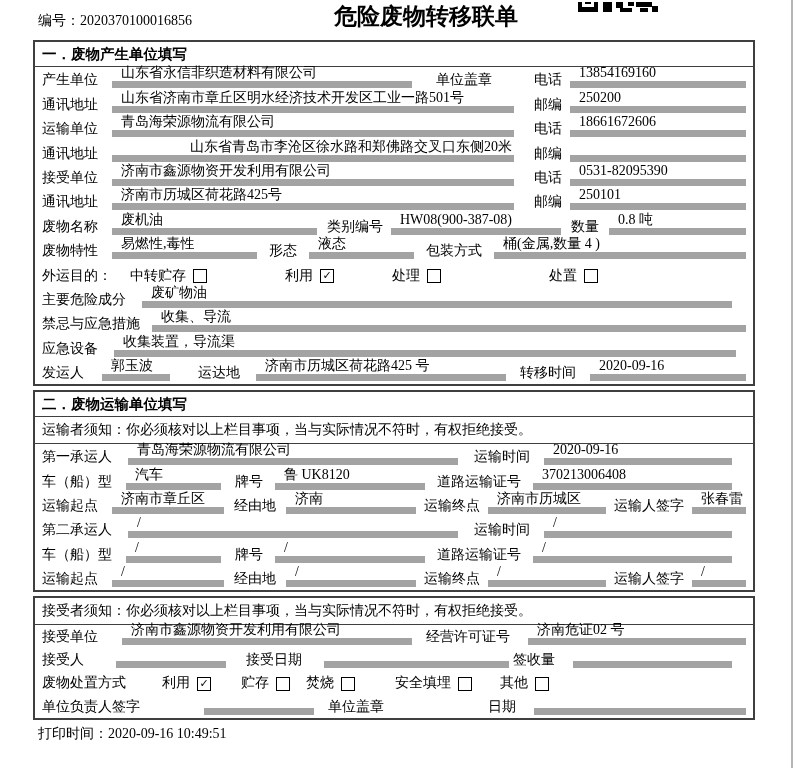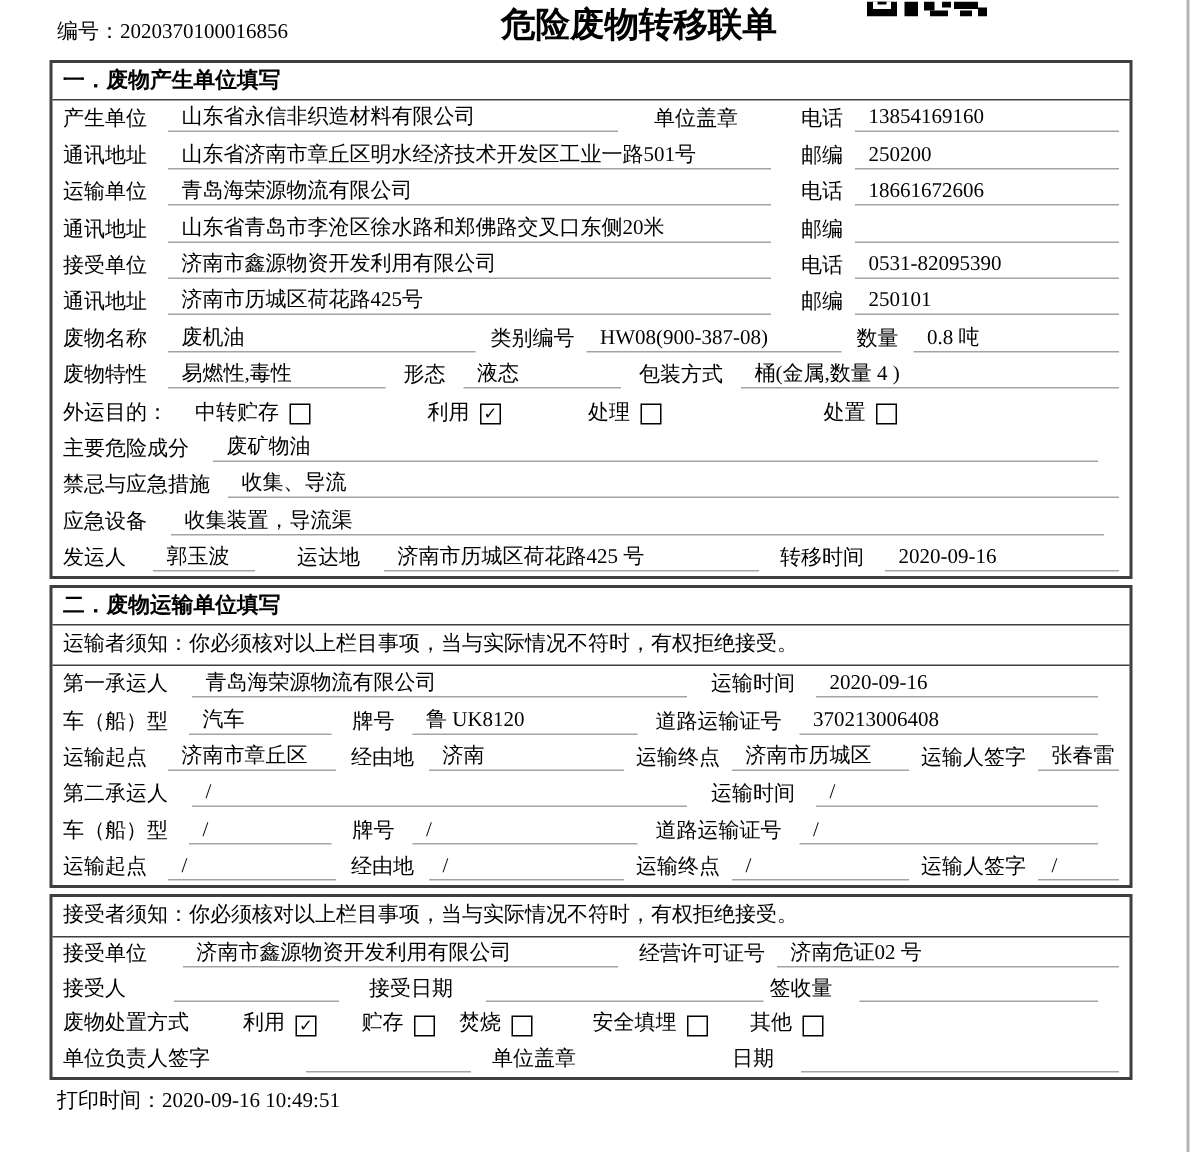--- a/index.html
+++ b/index.html
@@ -15,21 +15,21 @@
   .sec-title{font-weight:bold;font-size:14.5px;line-height:23px;height:25px;box-sizing:border-box;
              padding:1px 0 0 7px;border-bottom:1.5px solid #3f3f3f;
              font-family:"Liberation Sans","DejaVu Sans",sans-serif;}
   .notice{height:27px;line-height:25px;box-sizing:border-box;padding-left:7px;
           border-bottom:1.5px solid #3f3f3f;font-size:14px;}
   .row{display:flex;align-items:flex-end;padding:0 7px 3px 7px;box-sizing:border-box;}
   .s1 .row{height:24.4px;}
   .s2 .row{height:24.3px;}
   .s3 .row{height:23.2px;}
   .lbl{white-space:nowrap;line-height:17px;flex:0 0 auto;}
-  .val{border-bottom:1px solid #a3a3a3;line-height:17px;padding:0 2px 0 9px;
+  .val{border-bottom:7px solid #a3a3a3;line-height:17px;padding:0 2px 0 9px;
        white-space:nowrap;box-sizing:border-box;overflow:visible;}
   .flex1{flex:1 1 auto;}
   .rcol{display:flex;align-items:flex-end;flex:0 0 212px;width:212px;}
   .rcol .lbl{margin-right:8px;}
   .cb{display:inline-block;width:12px;height:12px;border:1.5px solid #000;line-height:12px;
       font-size:11px;text-align:center;font-weight:bold;margin-left:7px;flex:0 0 auto;
       font-family:"DejaVu Sans",sans-serif;position:relative;top:1px;}
   .opt{display:flex;align-items:center;}
   #footer{margin:5px 0 0 38px;font-size:14px;}
   #screen-edge{position:absolute;left:791px;top:0;width:2px;height:768px;background:#b5b5b5;}
@@ -85,21 +85,21 @@
       <span class="lbl" style="margin-right:14px;">运输单位</span>
       <span class="val flex1" style="margin-right:20px;">青岛海荣源物流有限公司</span>
       <span class="rcol">
         <span class="lbl">电话</span>
         <span class="val flex1">18661672606</span>
       </span>
     </div>
 
     <div class="row">
       <span class="lbl" style="margin-right:14px;">通讯地址</span>
-      <span class="val flex1" style="margin-right:20px;">山东省青岛市李沧区徐水路和郑佛路交叉口东侧20米</span>
+      <span class="val flex1" style="margin-right:20px;text-align:right;">山东省青岛市李沧区徐水路和郑佛路交叉口东侧20米</span>
       <span class="rcol">
         <span class="lbl">邮编</span>
         <span class="val flex1"></span>
       </span>
     </div>
 
     <div class="row">
       <span class="lbl" style="margin-right:14px;">接受单位</span>
       <span class="val flex1" style="margin-right:20px;">济南市鑫源物资开发利用有限公司</span>
       <span class="rcol">
@@ -238,21 +238,21 @@
       <span class="val flex1">/</span>
     </div>
   </div>
 
   <div class="sec s3">
     <div class="notice">接受者须知：你必须核对以上栏目事项，当与实际情况不符时，有权拒绝接受。</div>
 
     <div class="row">
       <span class="lbl" style="margin-right:24px;">接受单位</span>
       <span class="val" style="flex:0 0 290px;">济南市鑫源物资开发利用有限公司</span>
-      <span class="lbl" style="margin-left:14px;margin-right:8px;">经营许可证号</span>
+      <span class="lbl" style="margin-left:14px;margin-right:18px;">经营许可证号</span>
       <span class="val flex1">济南危证02 号</span>
     </div>
 
     <div class="row">
       <span class="lbl" style="margin-right:32px;">接受人</span>
       <span class="val" style="flex:0 0 110px;"></span>
       <span class="lbl" style="margin-left:20px;margin-right:22px;">接受日期</span>
       <span class="val" style="flex:0 0 185px;"></span>
       <span class="lbl" style="margin-left:4px;margin-right:18px;">签收量</span>
       <span class="val flex1" style="margin-right:14px;"></span>

